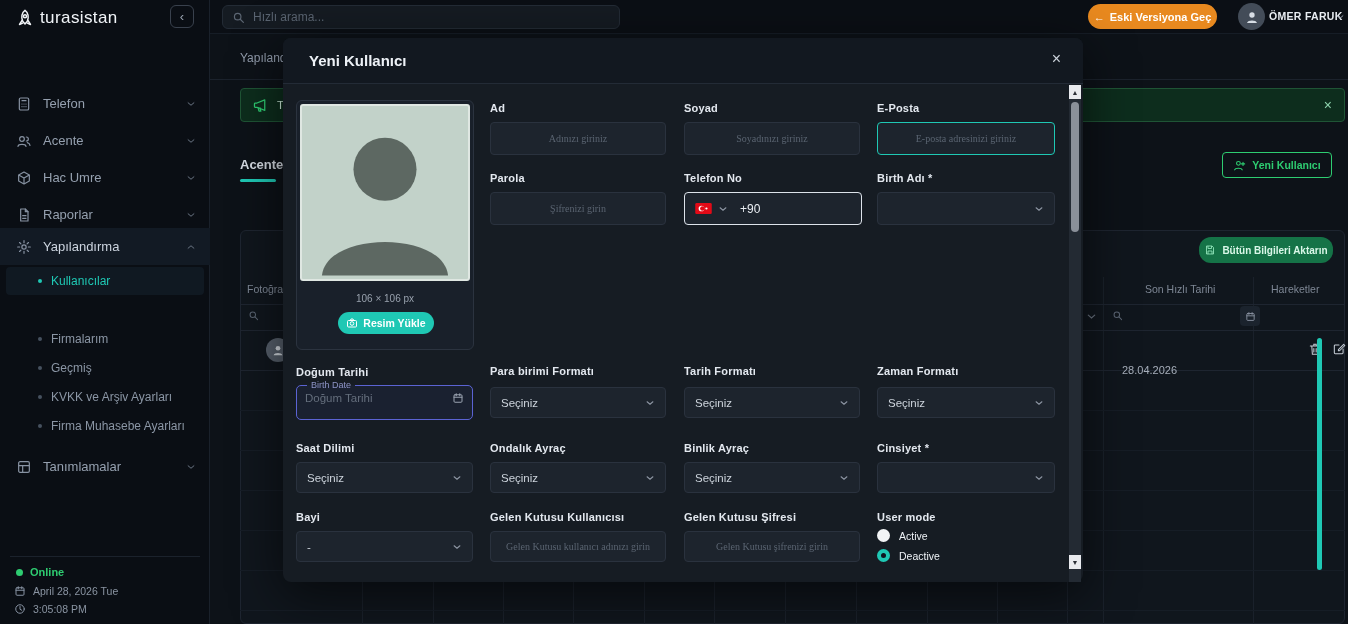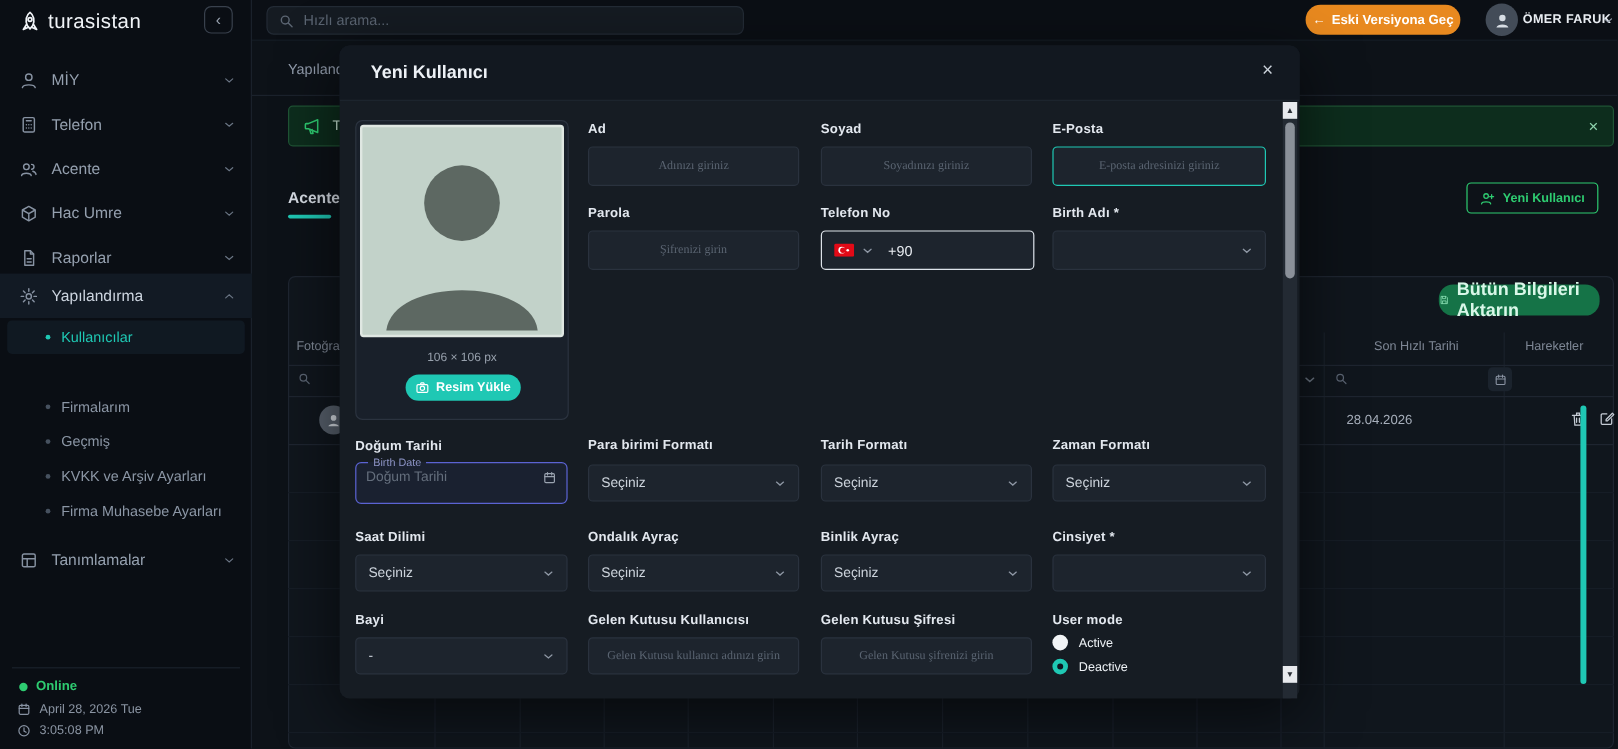--- a/index.html
+++ b/index.html
@@ -49,32 +49,32 @@
   .banner { position:absolute; left:240px; top:88px; width:1105px; height:34px; background:#0d2d1d; border:1px solid #1f5435; border-radius:4px; z-index:1; }
   .banner .b-icon { position:absolute; left:11px; top:8px; width:17px; height:17px; color:var(--green); }
   .banner .b-text { position:absolute; left:36px; top:10px; font-size:11.5px; color:#d6f3e2; }
   .banner .b-close { position:absolute; right:12px; top:8px; font-size:14px; color:#8fd4ae; cursor:pointer; }
   .tab-label { position:absolute; left:240px; top:157px; font-size:13px; font-weight:bold; color:#d6dce4; z-index:1; }
   .tab-underline { position:absolute; left:240px; top:179px; width:36px; height:3px; background:var(--teal); border-radius:2px; z-index:1; }
   .newuser-btn { position:absolute; left:1222px; top:152px; width:110px; height:26px; border:1px solid var(--green); border-radius:4px; color:var(--green); font-size:10.5px; font-weight:bold; display:flex; align-items:center; justify-content:center; gap:6px; cursor:pointer; z-index:1; }
   .newuser-btn svg { width:13px; height:13px; }
 
   .table-card { position:absolute; left:240px; top:230px; width:1105px; height:394px; background:#10161d; border:1px solid #1e2530; border-radius:6px; z-index:1; }
-  .export-btn { position:absolute; left:1199px; top:237px; width:134px; height:26px; background:#157347; border-radius:12px; color:#d9f7e8; font-size:15px; font-weight:bold; display:flex; align-items:center; justify-content:center; gap:6px; cursor:pointer; z-index:2; }
+  .export-btn { position:absolute; left:1199px; top:237px; width:134px; height:26px; background:#157347; border-radius:12px; color:#d9f7e8; font-size:10px; font-weight:bold; display:flex; align-items:center; justify-content:center; gap:6px; cursor:pointer; z-index:2; }
   .export-btn svg { width:12px; height:12px; color:#8fe3b8; }
   .th { position:absolute; font-size:10.5px; color:#7e8795; z-index:2; white-space:nowrap; }
   .tline { position:absolute; height:1px; background:#1e2530; z-index:2; }
   .vline { position:absolute; top:277px; width:1px; height:347px; background:#1a212b; z-index:1; }
   .hline { position:absolute; left:240px; width:1105px; height:1px; background:#161d26; z-index:1; }
   .f-mag { position:absolute; width:11px; height:11px; color:#5a6472; z-index:2; }
   .cal-btn { position:absolute; left:1240px; top:306px; width:20px; height:20px; background:#1b232d; border-radius:4px; display:flex; align-items:center; justify-content:center; color:#8a93a2; z-index:2; cursor:pointer; }
   .cal-btn svg { width:11px; height:11px; }
   .row-avatar { position:absolute; left:266px; top:338px; width:24px; height:24px; border-radius:50%; background:#57606c; color:#d7dde4; display:flex; align-items:center; justify-content:center; z-index:2; }
   .row-avatar svg { width:14px; height:14px; }
-  .cell-text { position:absolute; font-size:11px; color:#a6aeba; z-index:2; }
+  .cell-text { position:absolute; font-size:11px; color:#a6aeba; z-index:2;margin-top:20px; }
   .act-icon { position:absolute; width:14px; height:14px; color:#c5ccd5; z-index:2; cursor:pointer; }
   .table-scroll { position:absolute; left:1317px; top:338px; width:5px; height:232px; border-radius:3px; background:var(--teal); z-index:3; cursor:pointer; }
 
   
   #modal { position:absolute; left:283px; top:38px; width:800px; height:544px; background:#161c23; border-radius:8px; box-shadow:0 12px 50px rgba(0,0,0,.6); z-index:40; }
   .m-header { position:absolute; left:0; top:0; width:100%; height:46px; background:#121820; border-bottom:1px solid #232b36; border-radius:8px 8px 0 0; }
   .m-title { position:absolute; left:26px; top:14px; font-size:15px; font-weight:bold; color:#edf1f6; }
   .m-close { position:absolute; right:22px; top:12px; font-size:16px; color:#ccd3db; cursor:pointer; }
 
   .photo-card { position:absolute; left:13px; top:62px; width:178px; height:250px; background:#19202a; border:1px solid #2b333f; border-radius:6px; }
@@ -118,34 +118,20 @@
         <path d="M12 2.5c3.5 2.5 4.5 7.5 2.5 12l-2.5 3-2.5-3c-2-4.5-1-9.5 2.5-12z"></path>
         <circle cx="12" cy="9" r="1.7"></circle>
         <path d="M8.8 13.5L6 18l3.5-1.5M15.2 13.5L18 18l-3.5-1.5"></path>
       </svg>
   </span>
   <span class="logo-text">turasistan</span>
   <div class="collapse-btn">
       <span>‹</span>
     </div>
 
-  <div class="side-item" style="top:48px">
-    <span class="s-icon ico">
-        <svg viewBox="0 0 24 24" fill="none" stroke="currentColor" stroke-width="1.8" stroke-linecap="round">
-          <circle cx="12" cy="8" r="4"></circle>
-          <path d="M4 21c1.2-4.5 14.8-4.5 16 0"></path>
-        </svg>
-      </span>
-    <span class="lbl">MİY</span>
-    <span class="s-chev ico">
-        <svg viewBox="0 0 24 24" fill="none" stroke="currentColor" stroke-width="2.4" stroke-linecap="round">
-          <path d="M5 9l7 6 7-6"></path>
-        </svg>
-      </span>
-  </div>
   <div class="side-item" style="top:85px">
     <span class="s-icon ico">
         <svg viewBox="0 0 24 24" fill="none" stroke="currentColor" stroke-width="1.8" stroke-linecap="round">
           <rect x="5" y="3" width="14" height="18" rx="2"></rect>
           <path d="M9 7h6M9 12h.01M12 12h.01M15 12h.01M9 16h.01M12 16h.01M15 16h.01"></path>
         </svg>
       </span>
     <span class="lbl">Telefon</span>
     <span class="s-chev ico">
         <svg viewBox="0 0 24 24" fill="none" stroke="currentColor" stroke-width="2.4" stroke-linecap="round">

